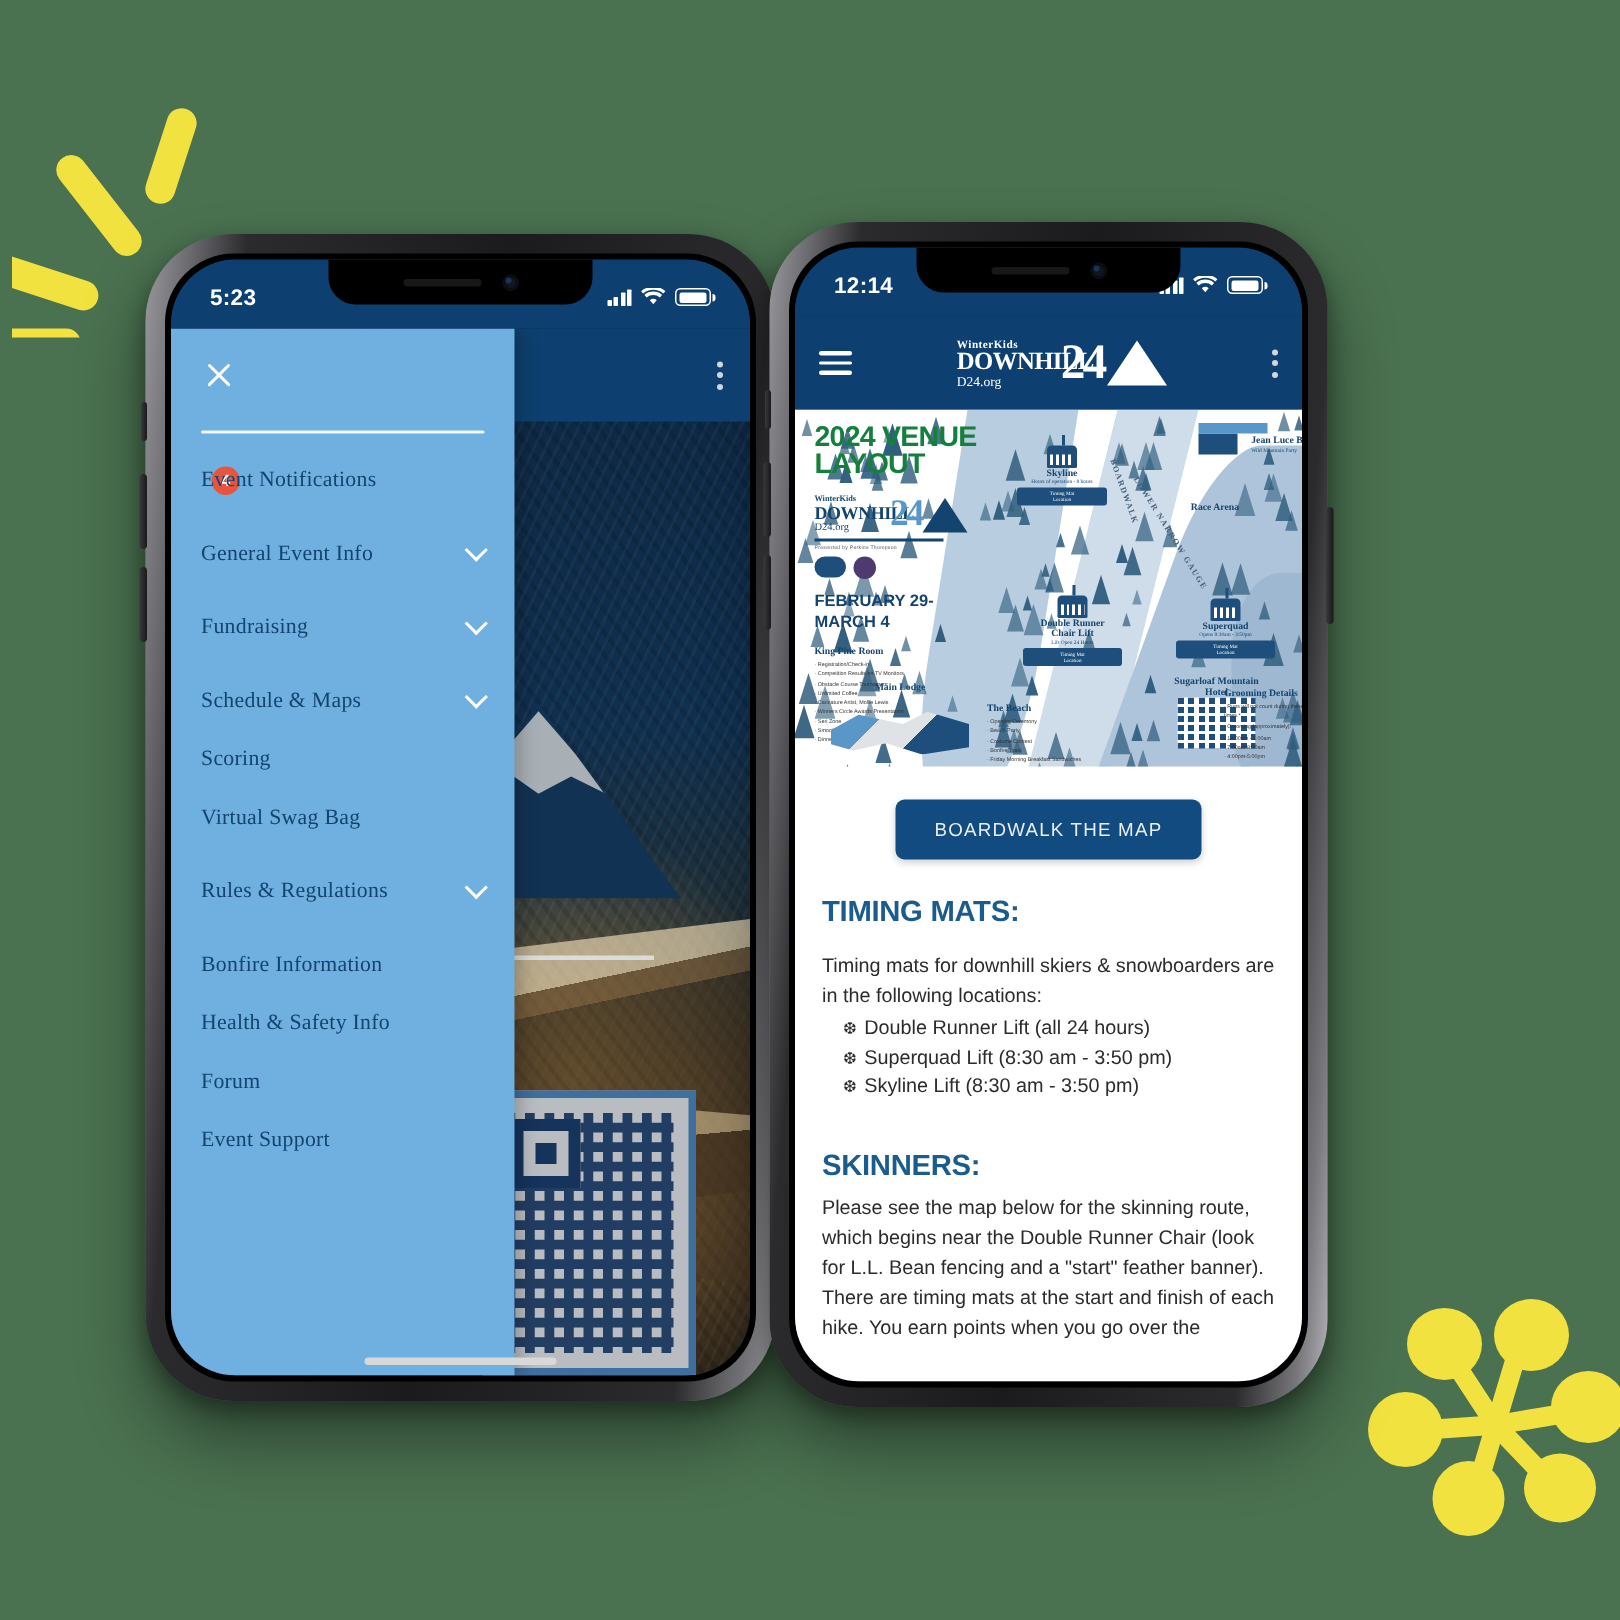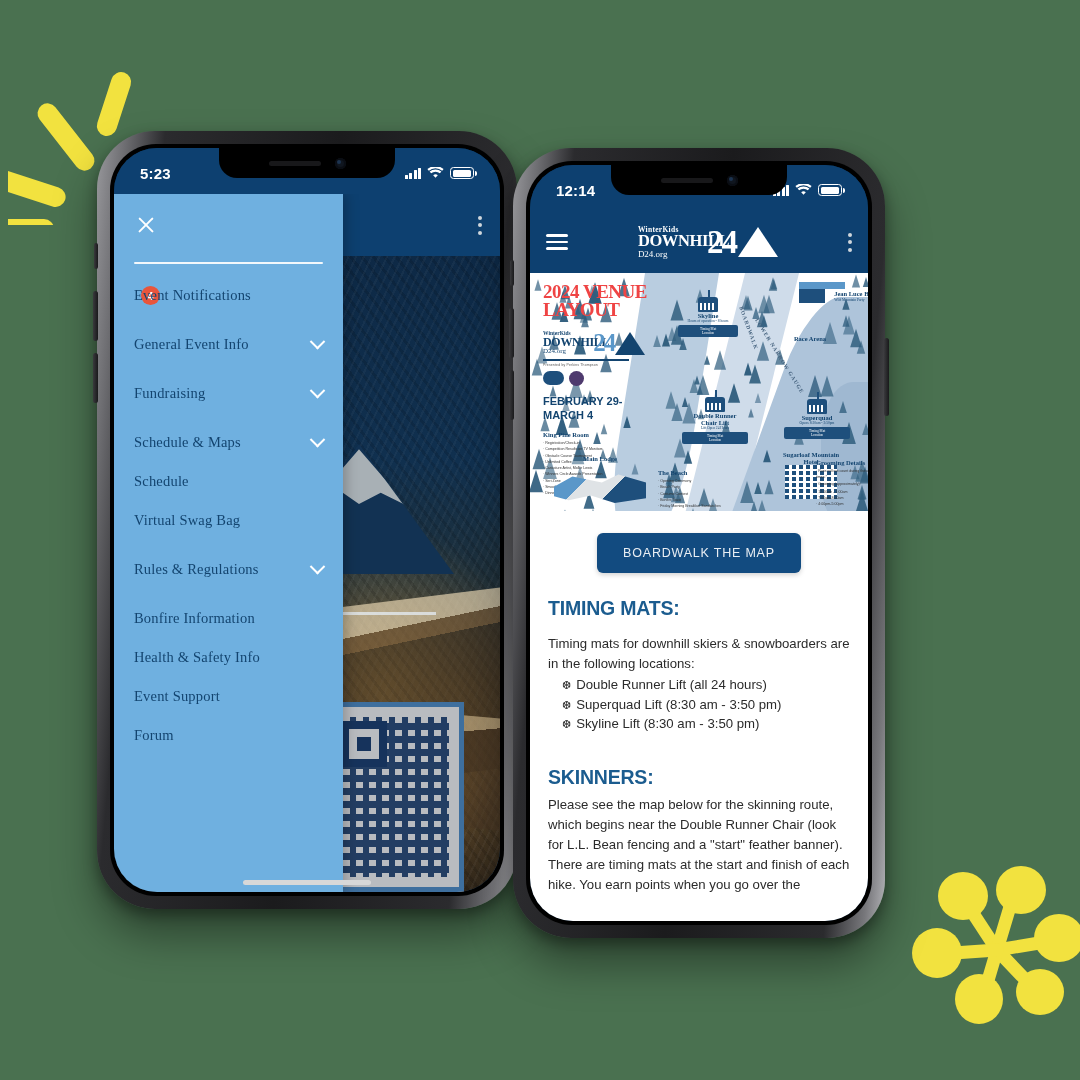--- a/index.html
+++ b/index.html
@@ -30,21 +30,21 @@
     padding: 4px;
     overflow: hidden;
   }
   .screen {
     position: relative;
     width: 100%; height: 100%;
     border-radius: 43px;
     overflow: hidden;
     background: #0b2d4e;
   }
-  #phone-left  { left: 97px;  top: 131px; width: 420px; height: 778px; }
+  #phone-left  { left: 97px;  top: 156px; width: 420px; height: 778px; }
   #phone-right { left: 513px; top: 148px; width: 372px; height: 790px; }
 
   
   .btn-side { position: absolute; background: linear-gradient(90deg,#3a3a3d,#19191b); border-radius: 3px; }
   .b-sil  { left: -3px; top: 112px; width: 4px; height: 26px; }
   .b-up   { left: -4px; top: 160px; width: 5px; height: 50px; }
   .b-dn   { left: -4px; top: 222px; width: 5px; height: 50px; }
   .b-pwr  { right: -4px; top: 190px; width: 5px; height: 78px; }
 
   
@@ -212,21 +212,21 @@
 
   
   .map { position:relative; width:100%; height: 238px; background:#fff; overflow:hidden; }
   .slope { position:absolute; background:#b9cde0; }
   .sl1 { left:28%; top:-6%; width:22%; height:118%; transform: skewX(-9deg); border-radius: 0 0 40% 36%; }
   .sl2 { left:54%; top:-8%; width:16%; height:124%; transform: skewX(-14deg); background:#cfdcea; }
   .sl3 { left:70%; top:10%; width:30%; height:100%; transform: skewX(-20deg); background:#aec4da; border-radius:30% 0 0 0; }
   .sl4 { left:86%; top:46%; width:24%; height:60%; background:#9fb8d1; border-radius:40% 0 0 30%; }
   .trees { position:absolute; inset:0; }
   .tr { position:absolute; width:0;height:0; border-left:5px solid transparent; border-right:5px solid transparent; border-bottom:16px solid #2f5d7d; }
-  .map-title { position:absolute; left:13px; top:10px; color:#ef4444; font-family:Liberation Serif, serif;
+  .map-title { position:absolute; left:13px; top:10px; color:#15803d; font-family:Liberation Sans, sans-serif;
                font-weight:bold; font-size:19px; line-height:.96; letter-spacing:-.5px; }
   .map-logo { position:absolute; left:13px; top:56px; }
   .ml-row { display:flex; align-items:center; }
   .ml-txt { color:#13446f; font-family:"Liberation Serif",serif; line-height:1; }
   .ml-wk { font-size:5.5px; font-weight:bold; }
   .ml-dh { font-size:12px; font-weight:bold; letter-spacing:-.3px; }
   .ml-org{ font-size:7px; }
   .ml-24 { font-size:25px; font-weight:bold; color:#5a97c9; font-family:"Liberation Serif",serif;
            letter-spacing:-2px; margin-left:-16px; }
   .ml-mtn{ width:0;height:0;border-left:15px solid transparent;border-right:15px solid transparent;
@@ -398,40 +398,40 @@
             </li>
             <li class=" gap">
               <span class="lbl">Fundraising</span>
               <span class="chev"></span>
             </li>
             <li class=" gap">
               <span class="lbl">Schedule &amp; Maps</span>
               <span class="chev"></span>
             </li>
             <li>
-              <span class="lbl">Schedule</span>
+              <span class="lbl">Scoring</span>
             </li>
             <li>
               <span class="lbl">Virtual Swag Bag</span>
             </li>
             <li class=" gap">
               <span class="lbl">Rules &amp; Regulations</span>
               <span class="chev"></span>
             </li>
             <li class=" gap">
               <span class="lbl">Bonfire Information</span>
             </li>
             <li>
               <span class="lbl">Health &amp; Safety Info</span>
             </li>
             <li>
+              <span class="lbl">Forum</span>
+            </li>
+            <li>
               <span class="lbl">Event Support</span>
-            </li>
-            <li>
-              <span class="lbl">Forum</span>
             </li>
           </ul>
       </nav>
 
       <div class="home-ind"></div>
     </div>
   </div>
 </div>
 
 <div class="phone" id="phone-right">

